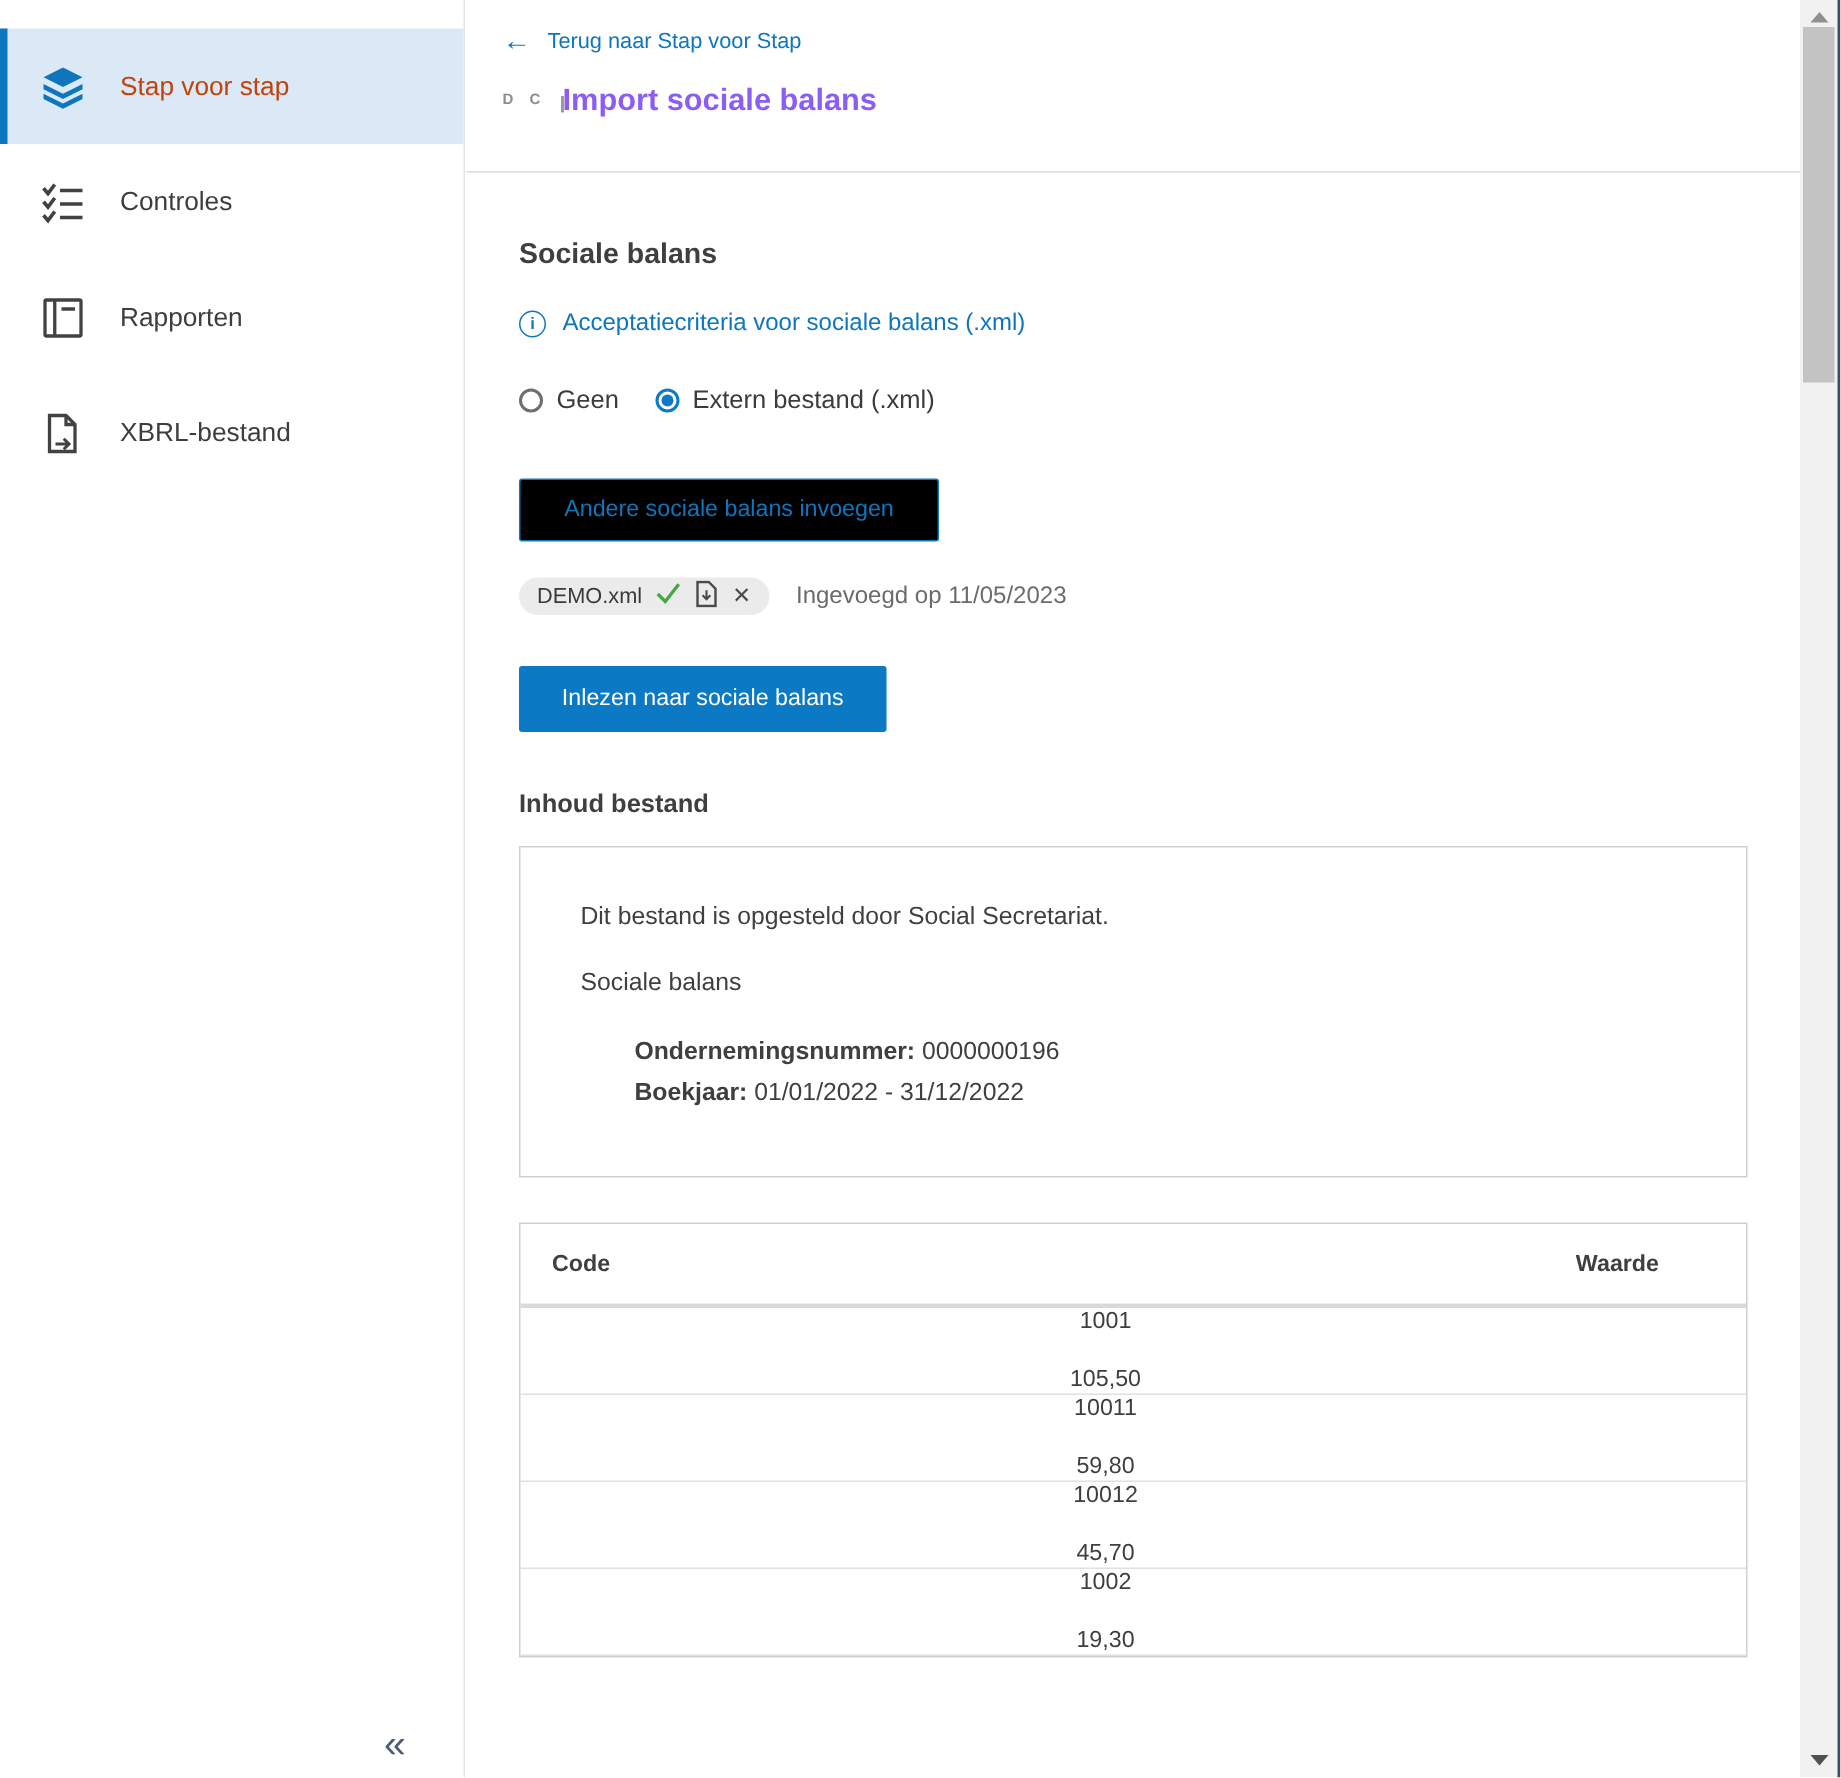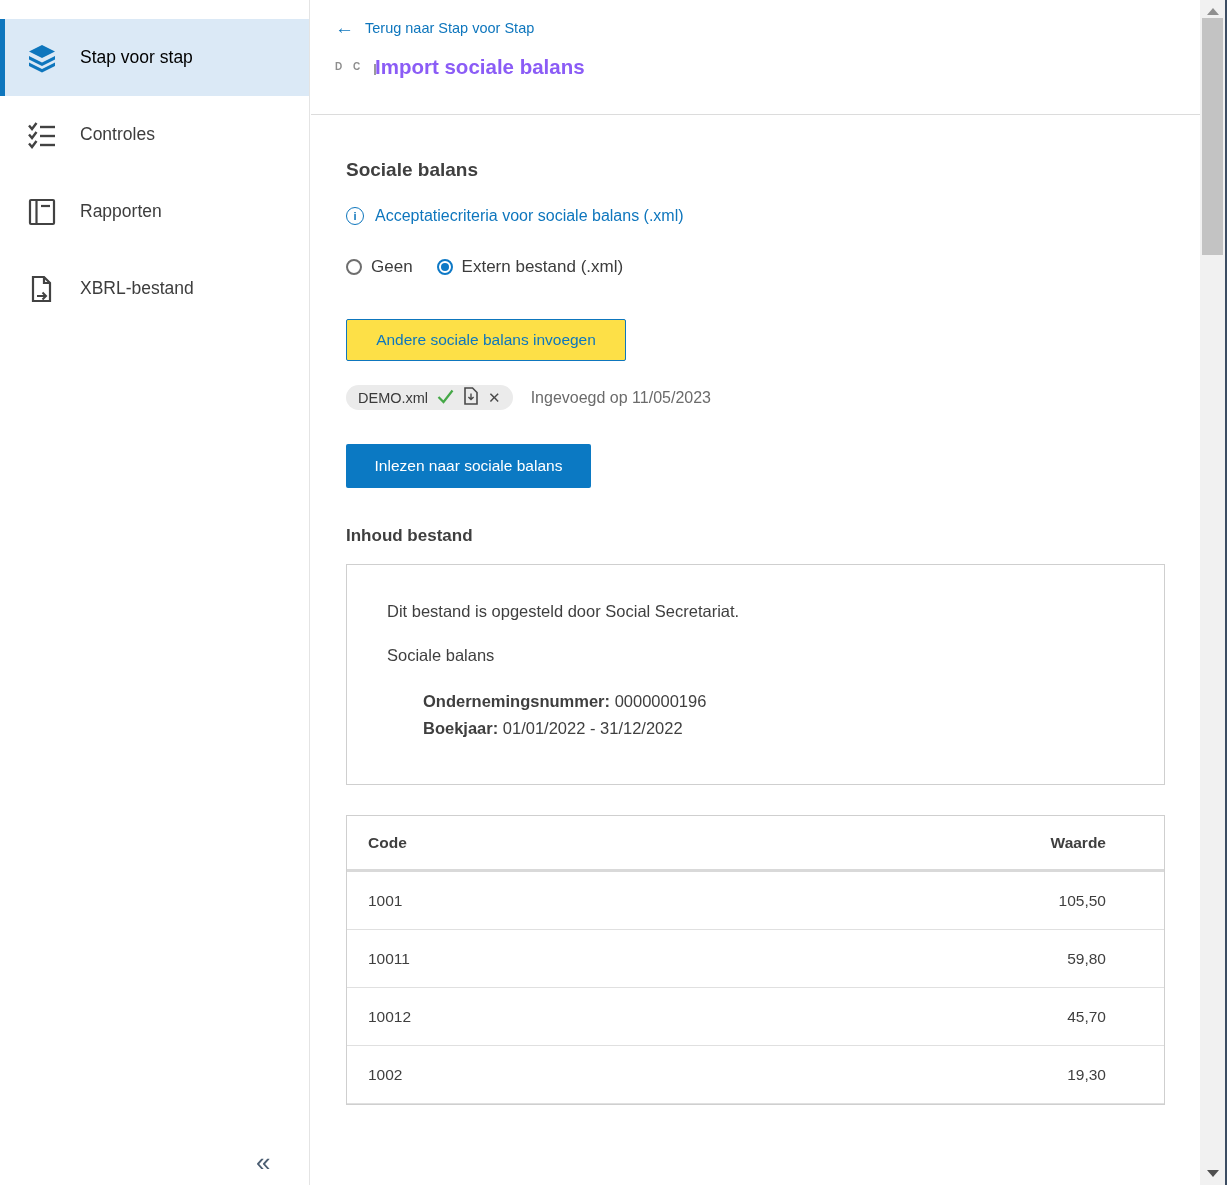--- a/index.html
+++ b/index.html
@@ -6,21 +6,21 @@
   html,body { width:1227px; height:1185px; }
   body { font-family:"Liberation Sans", sans-serif; background:#fff; overflow:hidden; }
   #screen { position:relative; width:1227px; height:1185px; background:#fff; overflow:hidden; }
 
   
   .sidebar { position:absolute; left:0; top:0; width:310px; height:100%;
              background:#fff; border-right:1px solid #e4e4e4; padding-top:19px; }
   .side-item { height:77px; display:flex; align-items:center; padding-left:27px;
                gap:23px; font-size:17.5px; color:#3d3d3d; cursor:pointer; }
   .side-item.active { background:#dbe9f6; border-left:5px solid #0e76bd;
-                      padding-left:22px; color:#000000; }
+                      padding-left:22px; color:#c2410c; }
   .side-icon { width:30px; height:30px; flex:0 0 30px; display:flex;
                align-items:center; justify-content:center; }
   .collapse-btn { position:absolute; bottom:10px; left:256px; font-size:26px;
                   color:#4c5e72; cursor:pointer; line-height:1; }
 
   
   .main { position:absolute; left:311px; top:0; width:890px; height:100%; background:#fff; }
   .header { height:115px; padding:18px 0 0 24px; border-bottom:1px solid #dcdcdc; }
   .back-row { display:flex; align-items:center; gap:11px; color:#0e76bd;
               font-size:14.5px; cursor:pointer; width:max-content; }
@@ -44,21 +44,21 @@
 
   .radio-row { margin-top:32px; display:flex; align-items:flex-start; gap:24px;
                font-size:17px; color:#3c3c3c; }
   .radio-opt { display:flex; align-items:center; gap:9px; cursor:pointer; }
   .radio { width:16px; height:16px; border:2px solid #6e6e6e; border-radius:50%; position:relative; }
   .radio.selected { border-color:#0e79c6; }
   .radio.selected::after { content:""; position:absolute; inset:2px; background:#0e79c6; border-radius:50%; }
 
   .btn-outline { margin-top:42px; width:280px; height:42px; display:flex; align-items:center;
                  justify-content:center; border:1px solid #0e76bd; border-radius:2px;
-                 background:#fde047; color:#0e76bd; font-size:15.5px; cursor:pointer; }
+                 background:#000000; color:#0e76bd; font-size:15.5px; cursor:pointer; }
 
   .chip-row { margin-top:24px; display:flex; align-items:center; }
   .chip { display:inline-flex; align-items:center; gap:9px; background:#ebebeb;
           border-radius:13px; height:25px; padding:0 12px; font-size:14.5px; color:#3a3a3a; }
   .chip .close-x { font-size:15px; color:#4a4a4a; cursor:pointer; line-height:1; }
   .inserted-text { margin-left:18px; font-size:16px; color:#6b6b6b; }
 
   .btn-primary { margin-top:34px; width:245px; height:44px; display:flex; align-items:center;
                  justify-content:center; background:#0b79c3; color:#fff; font-size:15.5px;
                  border:none; border-radius:2px; cursor:pointer; }
@@ -69,21 +69,21 @@
                  padding:37px 40px 42px; font-size:16.5px; color:#3f3f3f; }
   .content-box .p2 { margin-top:25px; }
   .content-box .p3 { margin-top:23px; line-height:27px; }
   .content-box b { font-weight:700;margin-left:36px; }
 
   .data-table { margin-top:30px; width:819px; border:1px solid #cfcfcf; }
   .t-head { display:flex; justify-content:space-between; align-items:center; height:56px;
             padding:0 58px 0 21px; font-size:15.5px; font-weight:700; color:#3f3f3f;
             border-bottom:3px solid #d9d9d9; }
   .t-row { display:flex; justify-content:space-between; align-items:center; height:58px;
-           padding:0 58px 0 21px; font-size:15.5px; color:#3f3f3f; border-bottom:1px solid #e0e0e0; }
+           padding:0 58px 0 21px; font-size:15.5px; color:#3f3f3f; border-bottom:1px solid #e0e0e0;flex-direction:column; }
 
   
   .scroll-edge { position:absolute; right:0; top:0; width:2px; height:100%; background:#3c4d63; }
   .scroll-track { position:absolute; right:2px; top:0; width:25px; height:100%; background:#f1f1f1; }
   .scroll-up { position:absolute; top:8px; left:7px; width:0; height:0;
                border-left:6px solid transparent; border-right:6px solid transparent;
                border-bottom:7px solid #8f8f8f; cursor:pointer; }
   .scroll-down { position:absolute; bottom:8px; left:7px; width:0; height:0;
                  border-left:6px solid transparent; border-right:6px solid transparent;
                  border-top:7px solid #4f4f4f; cursor:pointer; }

